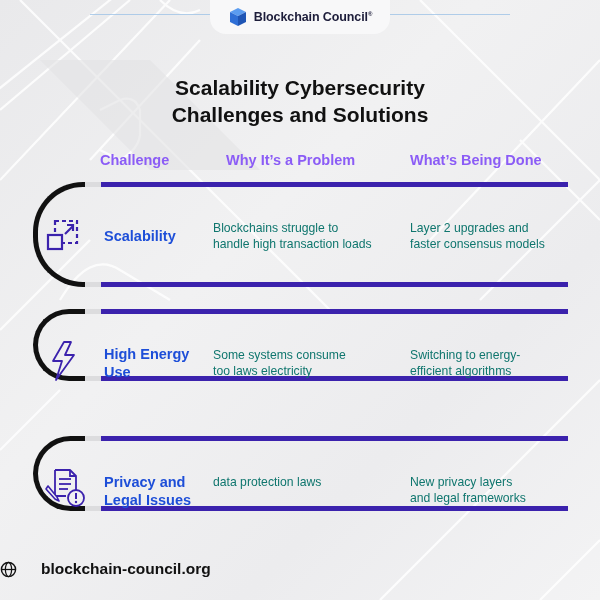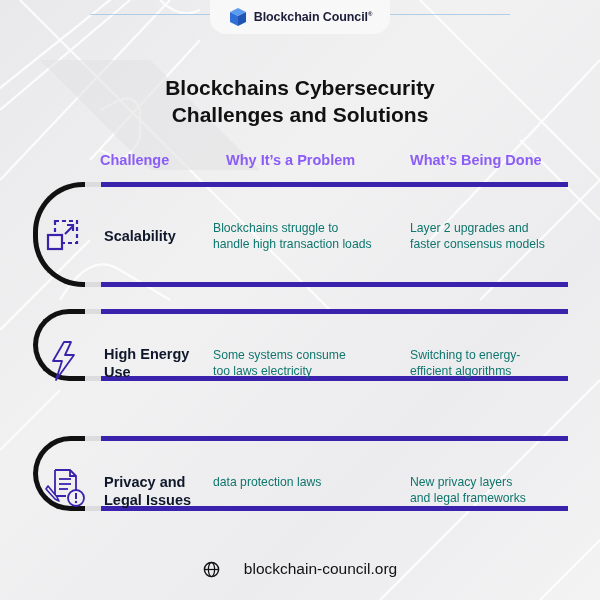--- a/index.html
+++ b/index.html
@@ -45,31 +45,31 @@
   }
   .row .gap.top { top: 0; }
   .row .gap.bottom { bottom: 0; }
   .row .bracket {
     position: absolute; left: 33px; top: 0; bottom: 0; width: 55px;
     border: 5px solid #111; border-right: none;
     border-radius: 50px 0 0 50px;
   }
   .row .icon { position: absolute; left: 44px; width: 44px; height: 44px; }
   .row .challenge {
-    position: absolute; left: 104px; font-size: 14.5px; font-weight: 700; line-height: 18px; color: #0f172a;
+    position: absolute; left: 104px; font-size: 14.5px; font-weight: 700; line-height: 18px; color: #1d4ed8;
   }
   .row .why, .row .done {
     position: absolute; font-size: 12.2px; line-height: 16px; color: #0f766e;
   }
   .row .why { left: 213px; width: 190px; }
   .row .done { left: 410px; width: 160px; }
 
   .footer {
     position: absolute; left: 0; right: 0; top: 560px;
-    display: flex; align-items: center; justify-content: center; gap: 24px;
+    display: flex; align-items: center; gap: 24px; font-weight: bold;
   }
   .footer .url { font-size: 15.5px; color: #111; }
 </style>
 </head>
 <body>
 
 <svg class="bg-lines" width="600" height="600" viewBox="0 0 600 600">
   <g stroke="#ffffff" stroke-width="2.2" fill="none" opacity="0.85">
     <line x1="20" y1="0" x2="330" y2="310"></line>
     <line x1="-40" y1="120" x2="160" y2="-40"></line>
@@ -98,21 +98,21 @@
 <div class="header-pill">
   <svg width="20" height="20" viewBox="0 0 20 20">
     <polygon points="10,1 18,5 10,9 2,5" fill="#5b9cf0"></polygon>
     <polygon points="2,5 10,9 10,19 2,15" fill="#2f6fd6"></polygon>
     <polygon points="18,5 10,9 10,19 18,15" fill="#1f55b5"></polygon>
   </svg>
   <span class="brand"><span>Blockchain Council</span><sup>®</sup></span>
 </div>
 
 <div class="title">
-  <div>Blockchains Cybersecurity</div>
+  <div>Scalability Cybersecurity</div>
   <div>Challenges and Solutions</div>
 </div>
 
 <div class="col-head" style="left:100px;">Challenge</div>
 <div class="col-head" style="left:226px;">Why It’s a Problem</div>
 <div class="col-head" style="left:410px;">What’s Being Done</div>
 
 <div class="row" style="top:182px;height:105px;">
   <div class="bracket"></div>
   <div class="gap top"></div>

